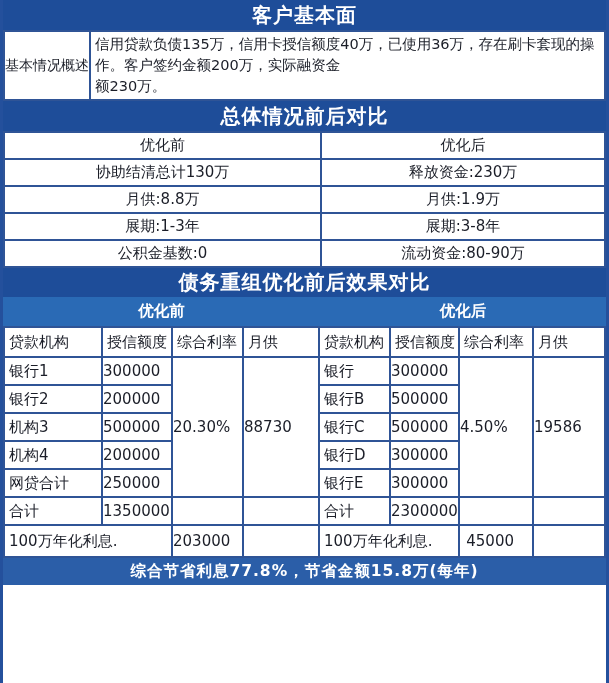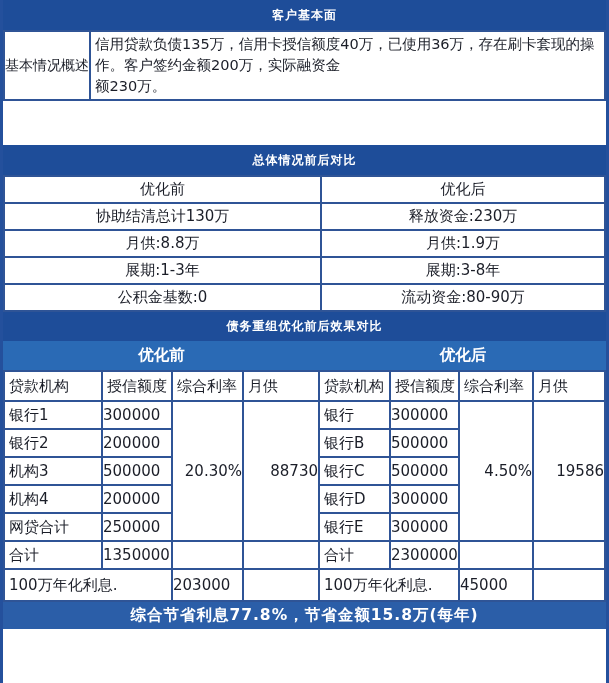--- a/index.html
+++ b/index.html
@@ -5,25 +5,25 @@
   html,body{margin:0;padding:0;background:#fff;}
   body{font-family:"DejaVu Sans",sans-serif;color:#1b1e28;}
   .sheet{
     width:609px;height:683px;box-sizing:border-box;
     border-left:3px solid #24509c;border-right:3px solid #24509c;
     background:#fff;overflow:hidden;
   }
   .band{
     box-sizing:border-box;width:100%;
     display:flex;align-items:center;justify-content:center;
-    background:#1e4d99;color:#fff;font-weight:bold;font-size:12px;
+    background:#1e4d99;color:#fff;font-weight:bold;font-size:20px;
     letter-spacing:1px;
   }
   .band.h1{height:30px;}
-  .band.h2{height:30px;margin-top:44px;}
+  .band.h2{height:30px;}
   .band.h3{height:29px;}
   .band.footer{height:27px;background:#2b5ea8;font-size:15.5px;}
   .subheader{
     box-sizing:border-box;width:100%;height:29px;display:flex;
     background:#2a6ab5;color:#fff;font-weight:bold;font-size:15.5px;
   }
   .subheader .half-l{width:317px;display:flex;align-items:center;justify-content:center;}
   .subheader .half-r{flex:1;display:flex;align-items:center;justify-content:center;}
   table{border-collapse:collapse;table-layout:fixed;width:100%;}
   td{
@@ -41,22 +41,22 @@
   .t-overview .ov-text{
     text-align:left;font-size:14.5px;line-height:1.45;
     white-space:pre-wrap;padding:2px 4px;vertical-align:middle;
   }
   
   .t-detail tr{height:28px;}
   .t-detail tr.th-row{height:30px;}
   .t-detail tr.int-row{height:32px;}
   .t-detail td.hd{text-align:left;padding-left:4px;}
   .t-detail td.org{text-align:left;padding-left:4px;}
-  .t-detail td.num{text-align:left;padding-right:0;}
-  .t-detail td.mid{text-align:right;margin-top:48px;}
+  .t-detail td.num{text-align:right;padding-right:18px;}
+  .t-detail td.mid{text-align:left;margin-top:48px;}
   .t-detail td.empty{padding:0;}
 </style>
 </head>
 <body>
 
 <div class="sheet">
 
   <div class="band h1">客户基本面</div>
 
 

